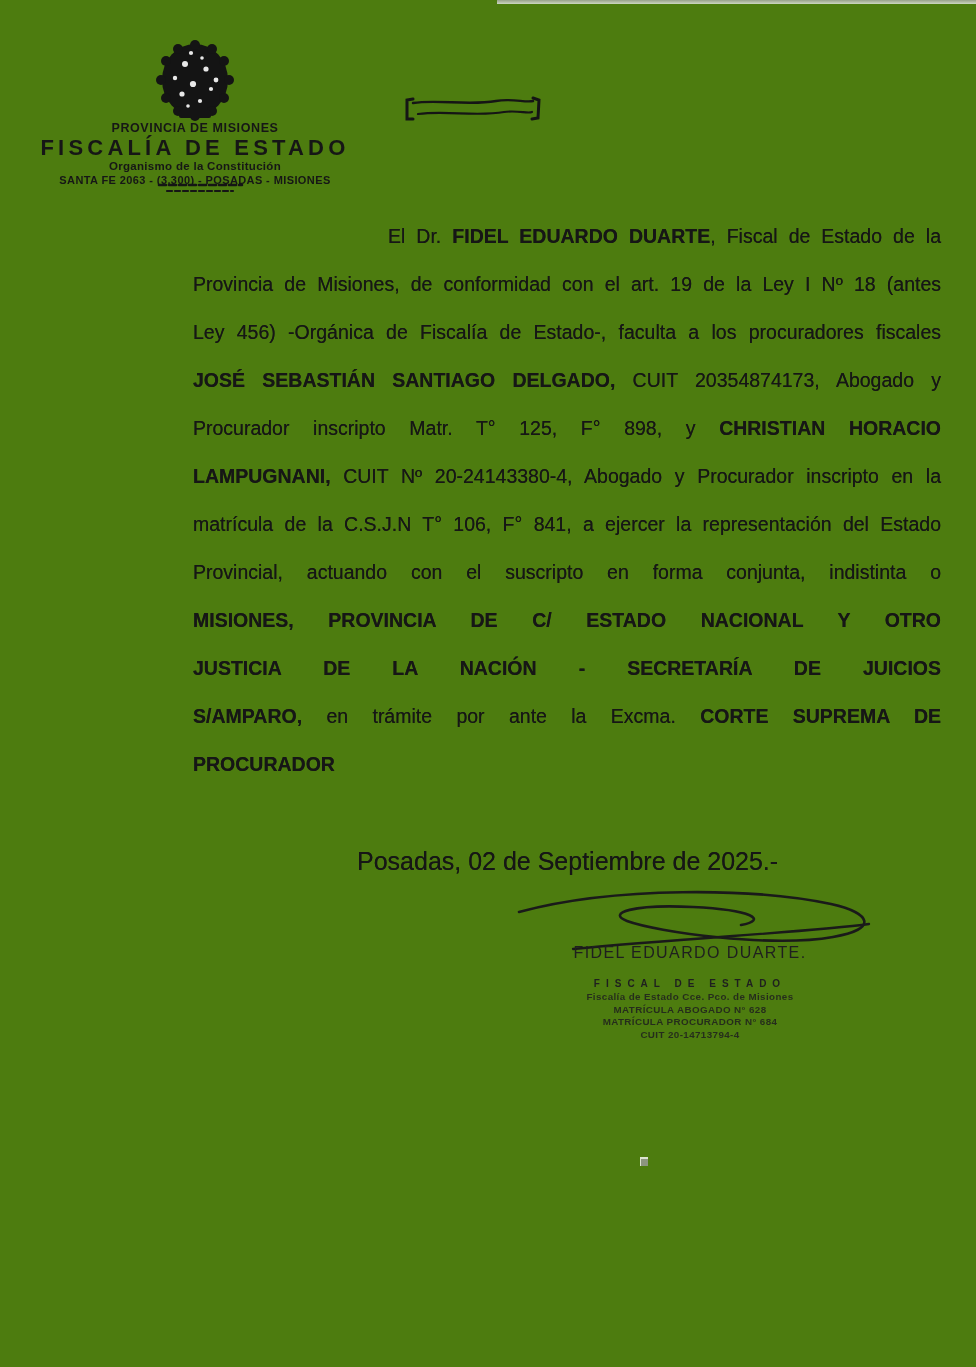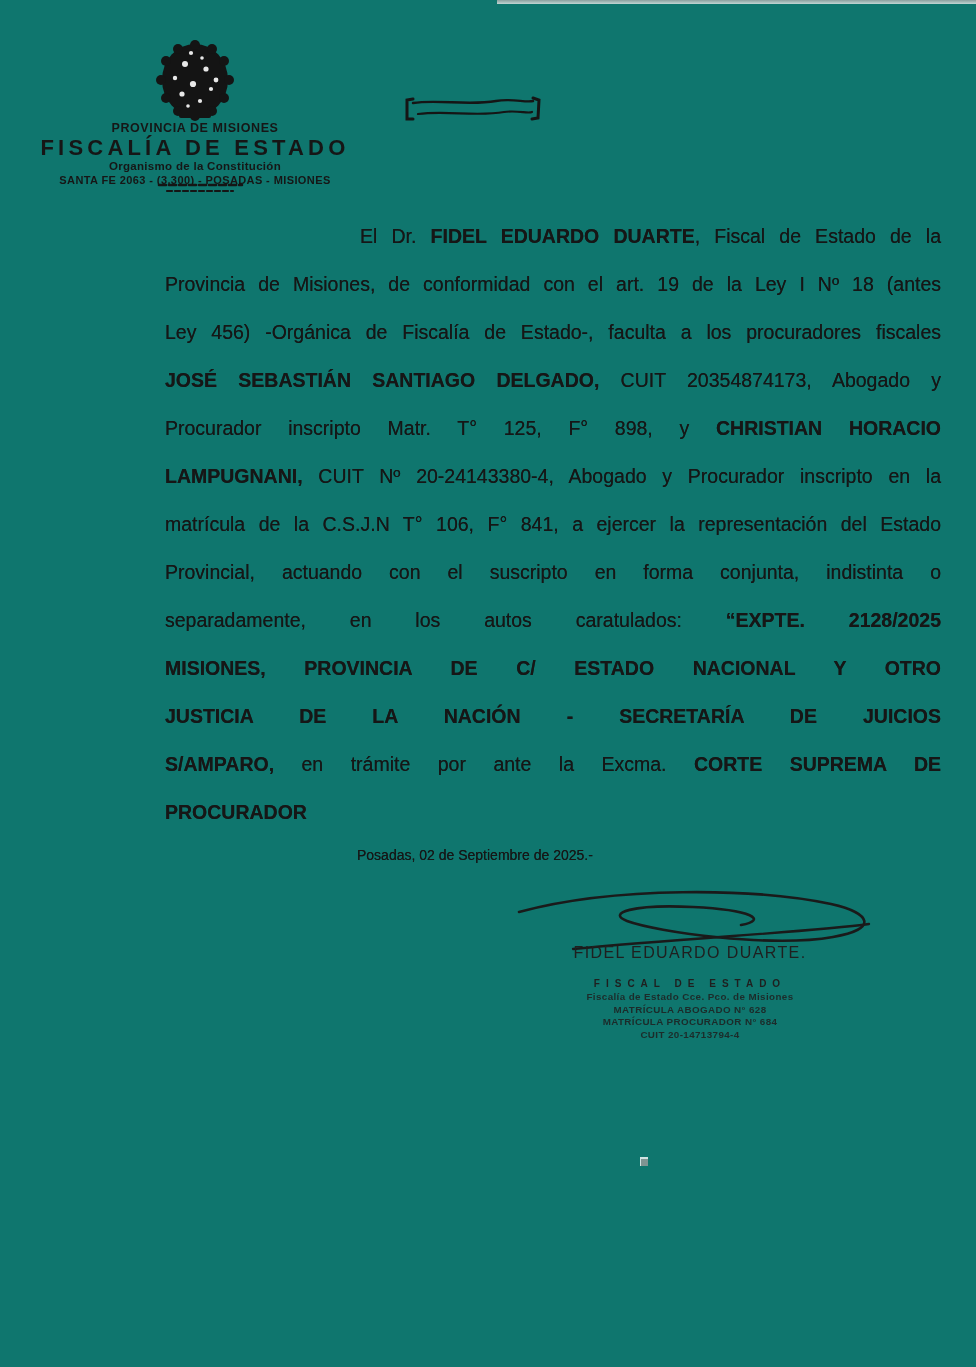--- a/index.html
+++ b/index.html
@@ -1,17 +1,17 @@
 <!DOCTYPE html>
 <html><head>
 <meta charset="utf-8">
 <style>
   html,body{margin:0;padding:0;background:#e8e8e8;}
   .page{
-    position:relative;width:976px;height:1367px;background:#0f766e;
+    position:relative;width:976px;height:1367px;background:#4d7c0f;
     font-family:"Liberation Sans",sans-serif;color:#161616;overflow:hidden;
     margin:0 auto;
   }
   
   .scan-edge{position:absolute;top:0;left:497px;width:479px;height:4px;
     background:linear-gradient(to bottom,#ababab,#eeeeee);opacity:.8;filter:blur(.4px);}
   
   .letterhead{position:absolute;left:30px;top:40px;width:330px;text-align:center;
     filter:blur(.25px);}
   .lh-logo{display:block;margin:0 auto -4px auto;}
@@ -21,26 +21,26 @@
   .lh-addr{font-size:11px;font-weight:600;letter-spacing:.4px;line-height:13px;margin-top:1px;}
   
   .artifact-bracket{position:absolute;left:404px;top:92px;}
   .artifact-scribble{position:absolute;left:154px;top:179px;}
   .speck{position:absolute;left:640px;top:1157px;width:8px;height:9px;
     background:#9c9c9c;box-shadow:inset 1px 2px 0 #fff;opacity:.8;}
   
   .docbody{position:absolute;left:165px;top:212px;width:776px;
     font-size:19.5px;line-height:48px;
     text-shadow:0 0 .55px rgba(20,20,20,.8);}
-  .line{height:48px;text-align:justify;text-align-last:justify;white-space:nowrap;}
+  .line{height:48px;text-align:justify;text-align-last:justify;white-space:nowrap;margin-left:28px;}
   .line{white-space:normal;}
   .line.first{padding-left:195px;}
   .line.last{text-align-last:left;}
   .b{font-weight:700;}
-  .dateline{position:absolute;left:357px;top:847px;font-size:14px;
+  .dateline{position:absolute;left:357px;top:847px;font-size:25px;
     text-shadow:0 0 .55px rgba(20,20,20,.8);}
   
   .sig{position:absolute;left:505px;top:868px;}
   .stamp{position:absolute;left:515px;top:944px;width:350px;text-align:center;
     filter:blur(.35px);color:#1f1f1f;}
   .s-name{font-size:16px;font-weight:400;letter-spacing:1.4px;line-height:18px;}
   .s-title{font-size:10px;font-weight:700;letter-spacing:6px;line-height:14px;margin-top:15px;}
   .s-small{font-size:9.8px;font-weight:700;letter-spacing:.4px;line-height:12.5px;opacity:.85;}
 </style>
 </head>
@@ -106,21 +106,20 @@
 
   <div class="docbody">
       <div class="line first"><span>El Dr. </span><span class="b">FIDEL EDUARDO DUARTE</span><span>, Fiscal de Estado de la</span></div>
       <div class="line"><span>Provincia de Misiones, de conformidad con el art. 19 de la Ley I Nº 18 (antes</span></div>
       <div class="line"><span>Ley 456) -Orgánica de Fiscalía de Estado-, faculta a los procuradores fiscales</span></div>
       <div class="line"><span class="b">JOSÉ SEBASTIÁN SANTIAGO DELGADO,</span><span> CUIT 20354874173, Abogado y</span></div>
       <div class="line"><span>Procurador inscripto Matr. T° 125, F° 898, y </span><span class="b">CHRISTIAN HORACIO</span></div>
       <div class="line"><span class="b">LAMPUGNANI,</span><span> CUIT Nº 20-24143380-4, Abogado y Procurador inscripto en la</span></div>
       <div class="line"><span>matrícula de la C.S.J.N T° 106, F° 841, a ejercer la representación del Estado</span></div>
       <div class="line"><span>Provincial, actuando con el suscripto en forma conjunta, indistinta o</span></div>
-      <div class="line"><span>separadamente, en los autos caratulados: </span><span class="b">“EXPTE. 2128/2025</span></div>
       <div class="line"><span class="b">MISIONES, PROVINCIA DE C/ ESTADO NACIONAL Y OTRO</span></div>
       <div class="line"><span class="b">JUSTICIA DE LA NACIÓN - SECRETARÍA DE JUICIOS</span></div>
       <div class="line"><span class="b">S/AMPARO,</span><span> en trámite por ante la Excma. </span><span class="b">CORTE SUPREMA DE</span></div>
       <div class="line last"><span class="b">PROCURADOR</span></div>
     </div>
 
   <div class="dateline">Posadas, 02 de Septiembre de 2025.-</div>
 
   <svg class="sig" width="380" height="92" viewBox="0 0 380 92">
     <g stroke="#1a1a1a" stroke-width="2.6" fill="none" stroke-linecap="round">

